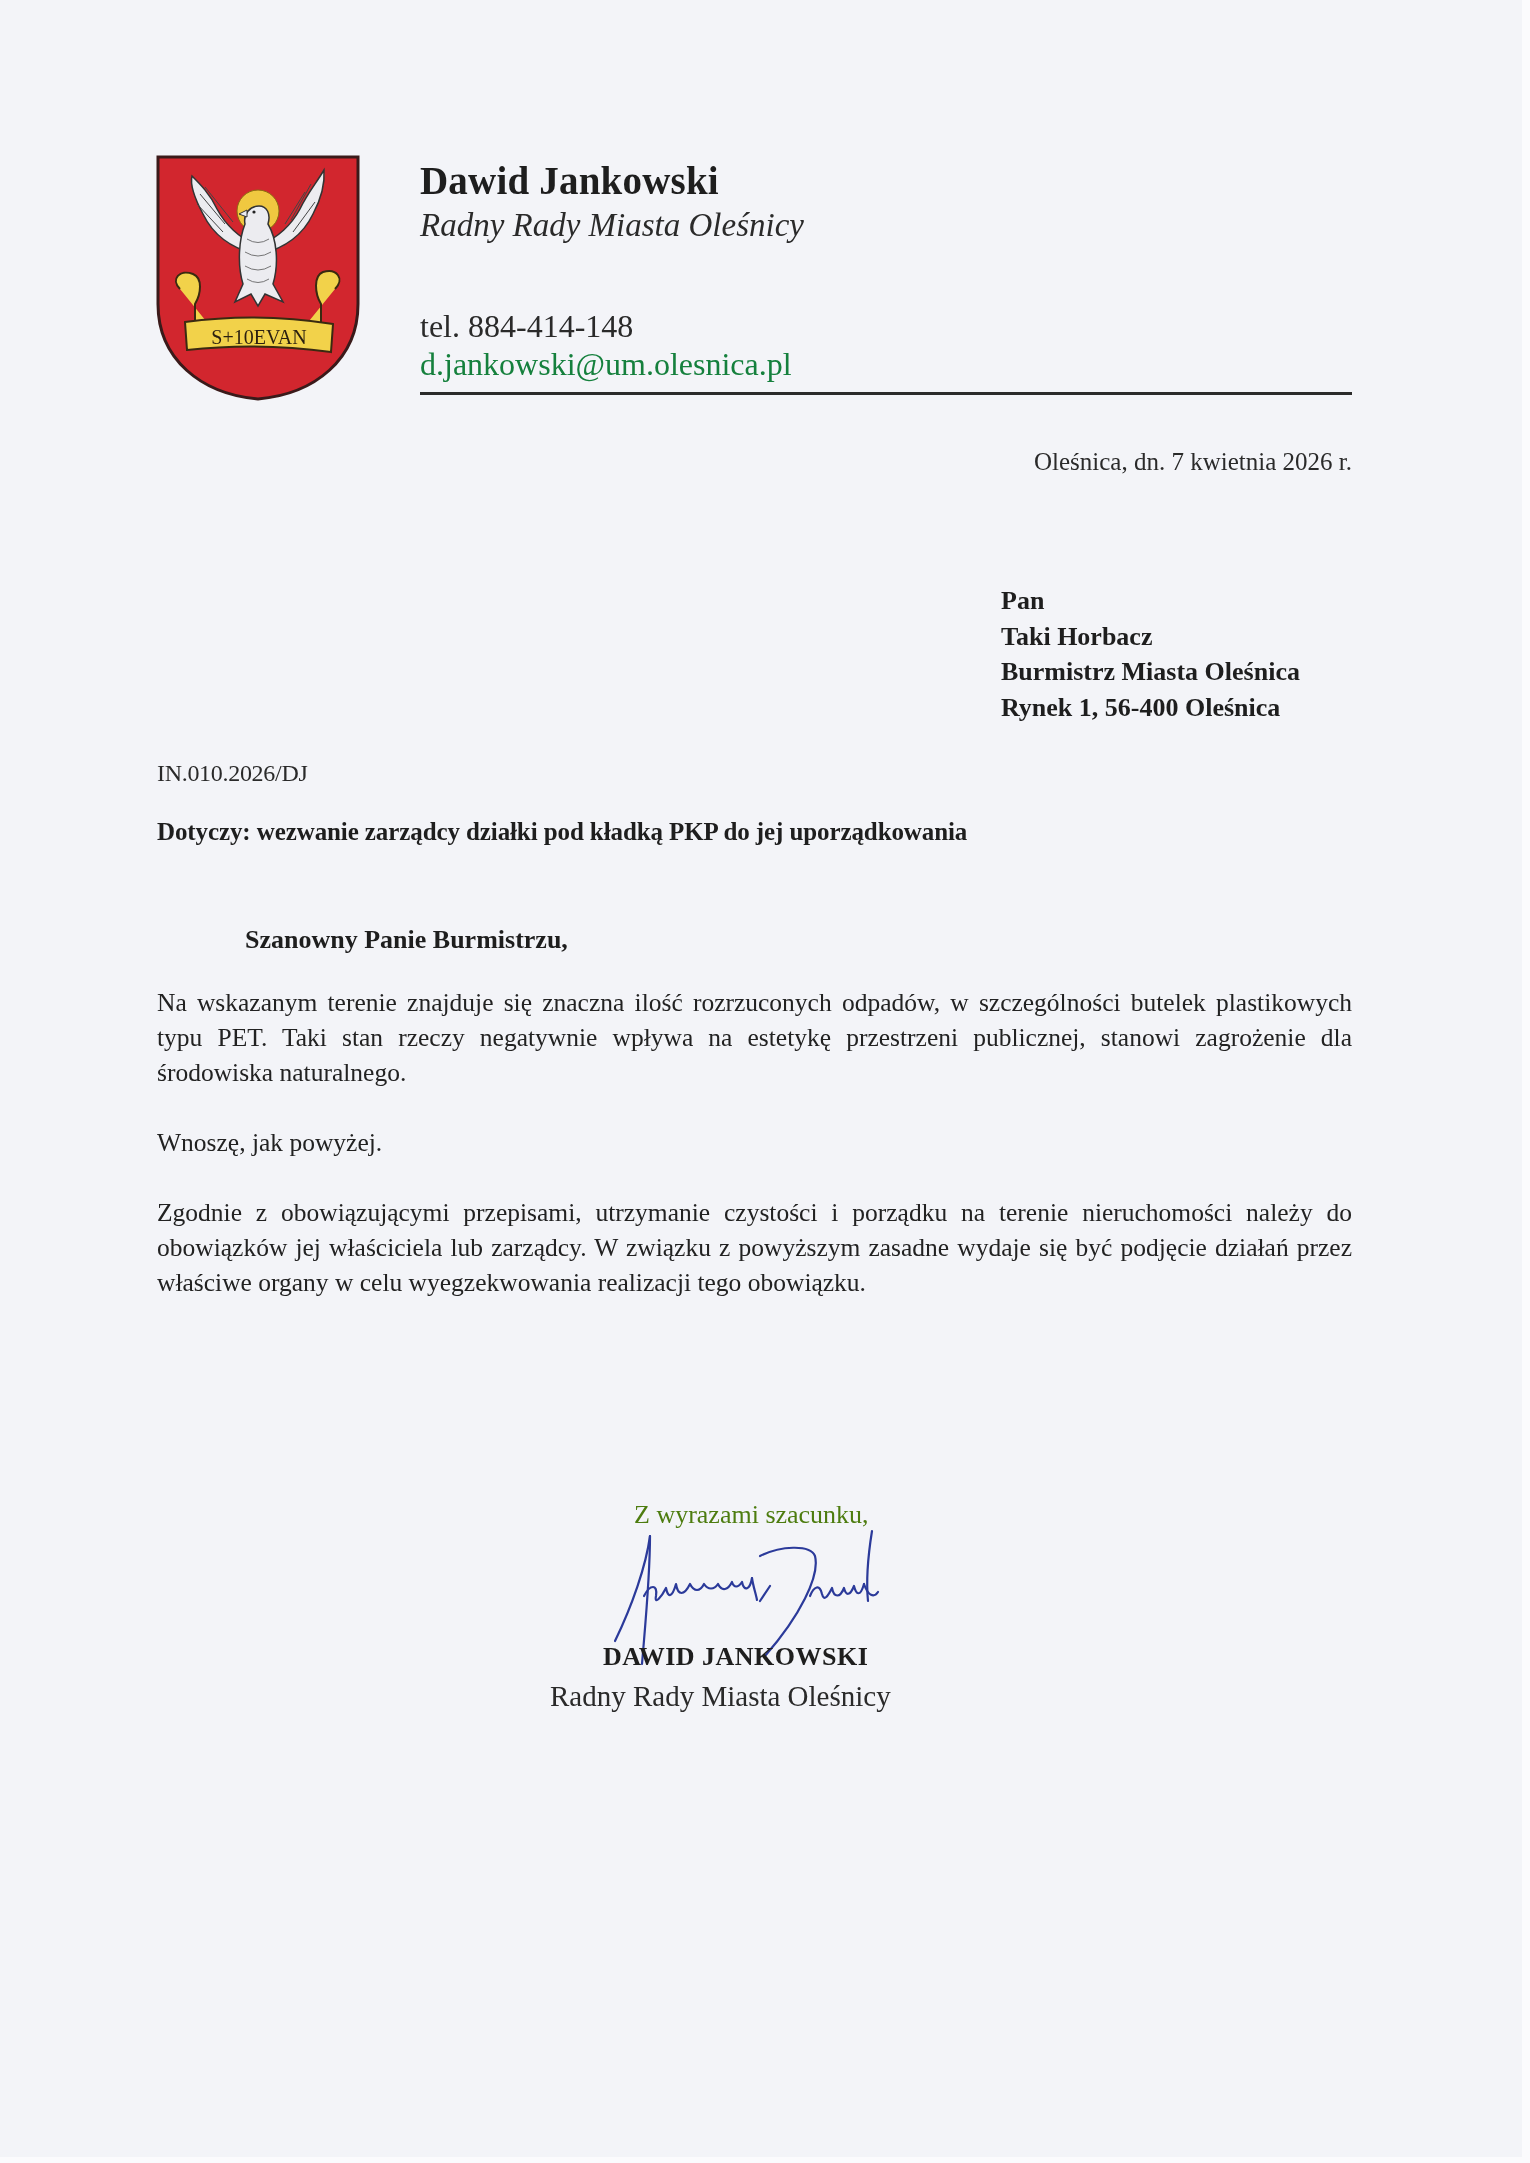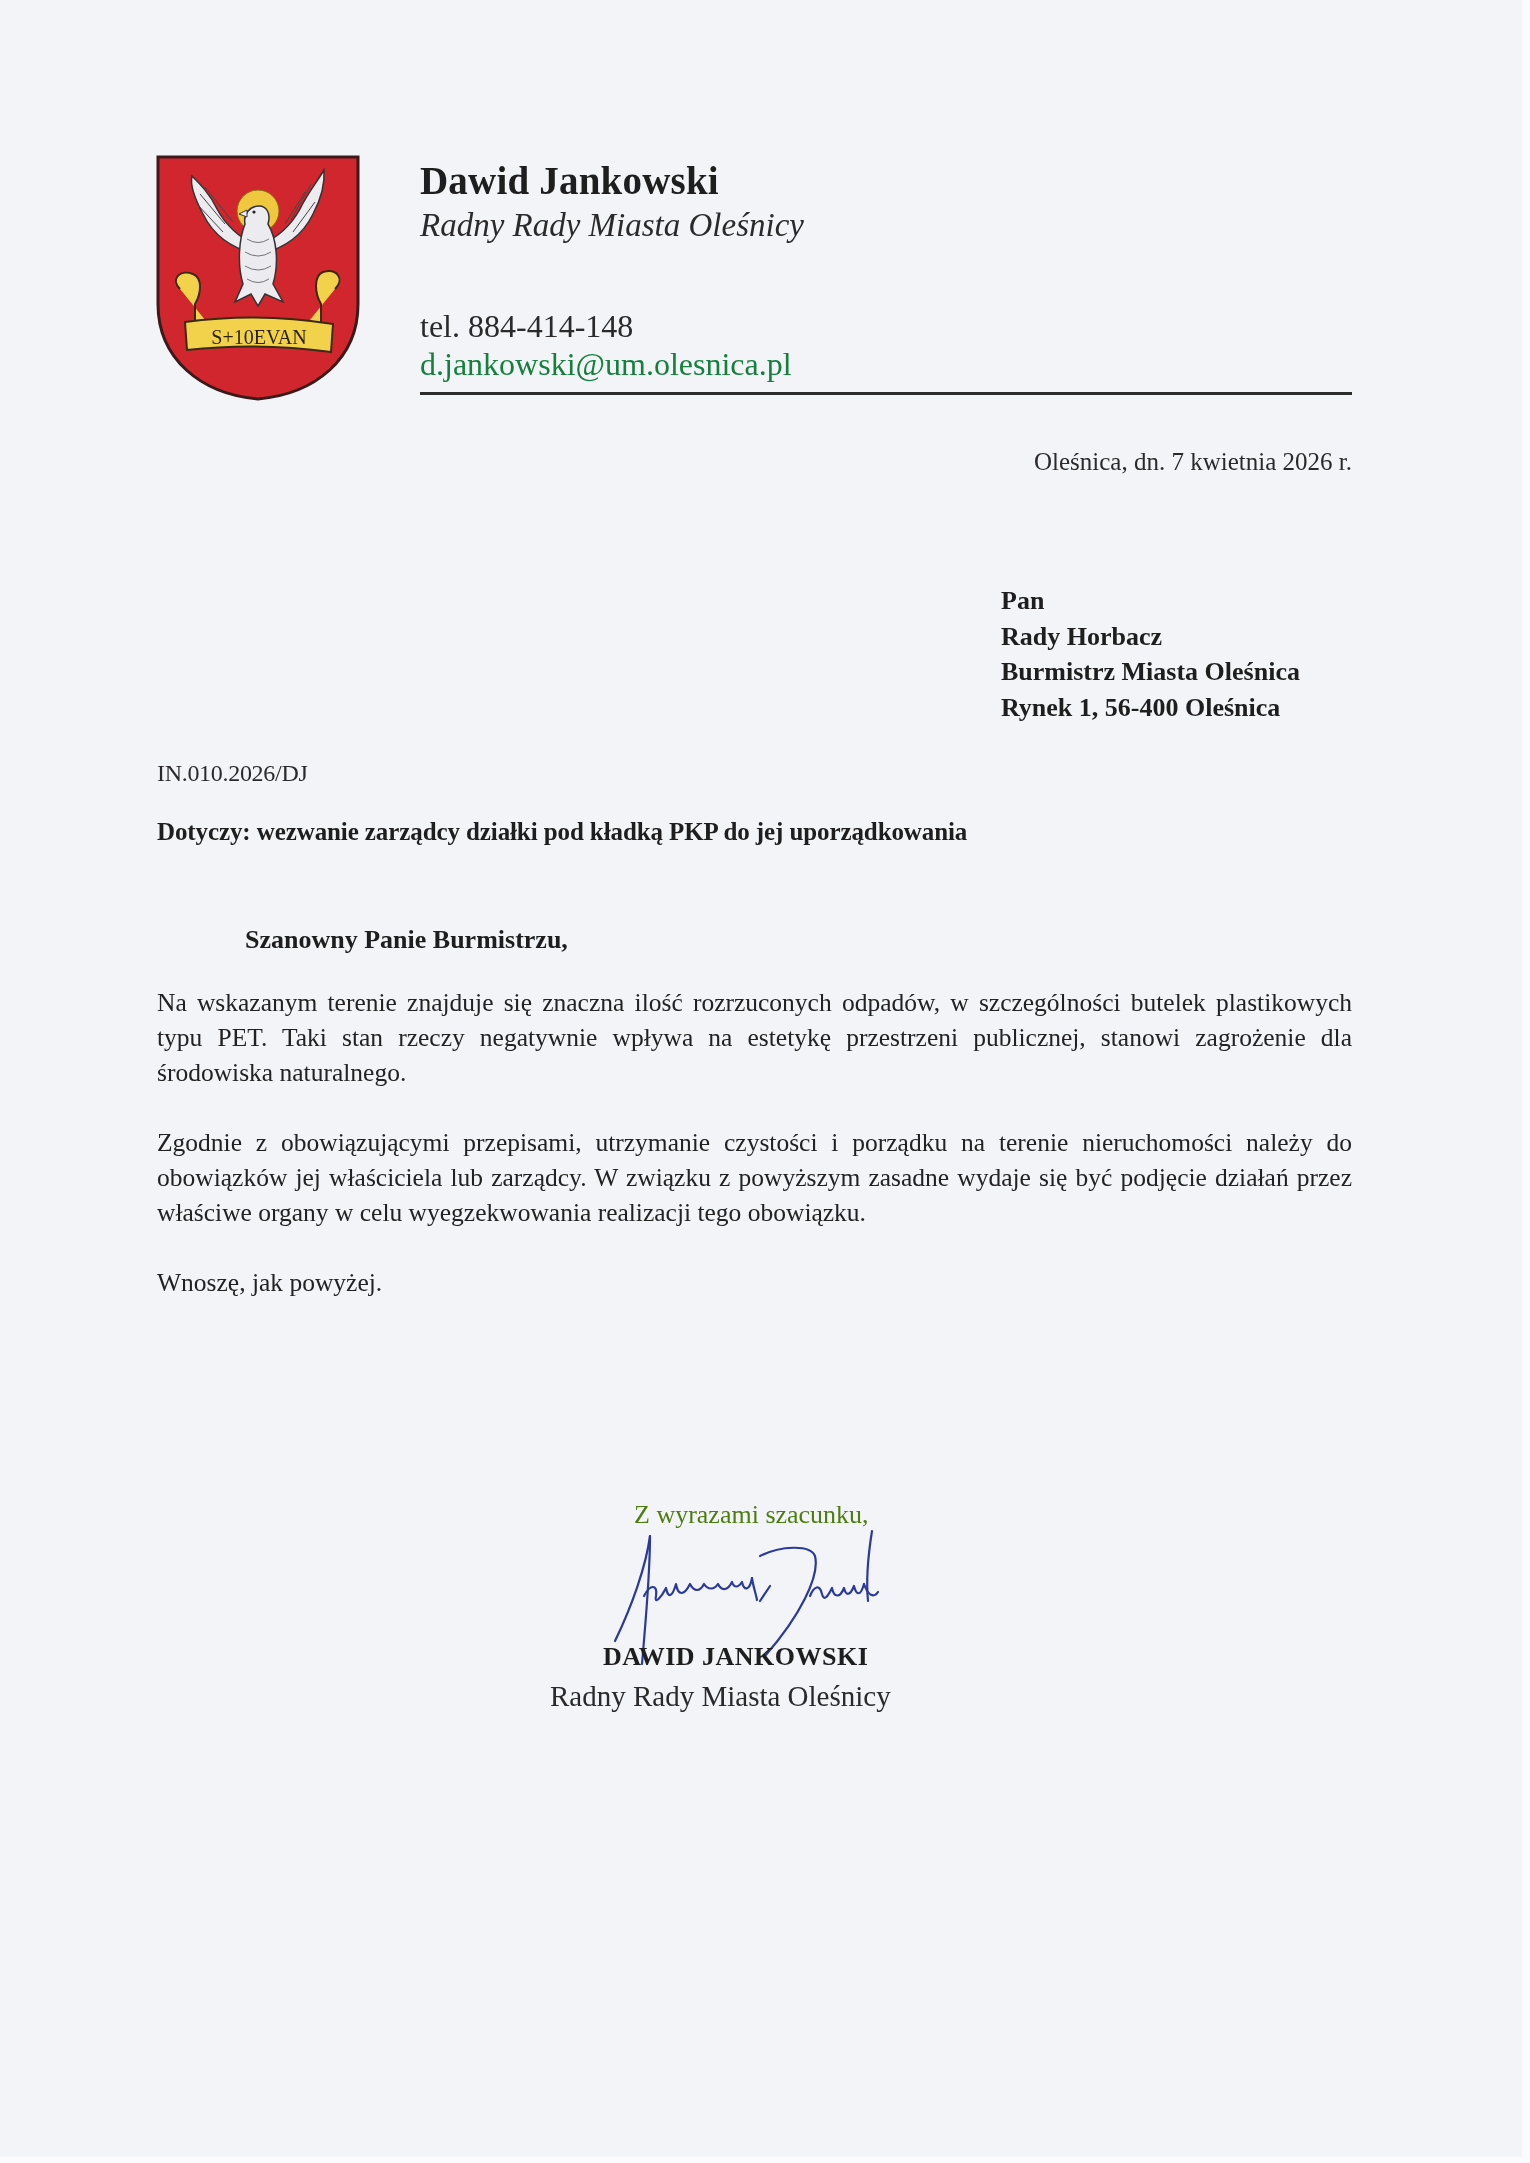--- a/index.html
+++ b/index.html
@@ -63,33 +63,33 @@
 <div class="abs name">Dawid Jankowski</div>
 <div class="abs role">Radny Rady Miasta Oleśnicy</div>
 <div class="abs tel">tel. 884-414-148</div>
 <div class="abs email">d.jankowski@um.olesnica.pl</div>
 <div class="abs rule"></div>
 
 <div class="abs date">Oleśnica, dn. 7 kwietnia 2026 r.</div>
 
 <div class="abs recipient">
   <div>Pan</div>
-  <div>Rady Horbacz</div>
+  <div>Taki Horbacz</div>
   <div>Burmistrz Miasta Oleśnica</div>
   <div>Rynek 1, 56-400 Oleśnica</div>
 </div>
 
 <div class="abs ref">IN.010.2026/DJ</div>
 <div class="abs subject">Dotyczy: wezwanie zarządcy działki pod kładką PKP do jej uporządkowania</div>
 <div class="abs salutation">Szanowny Panie Burmistrzu,</div>
 
 <div class="abs body">
   <p>Na wskazanym terenie znajduje się znaczna ilość rozrzuconych odpadów, w szczególności butelek plastikowych typu PET. Taki stan rzeczy negatywnie wpływa na estetykę przestrzeni publicznej, stanowi zagrożenie dla środowiska naturalnego.</p>
+  <p>Wnoszę, jak powyżej.</p>
   <p>Zgodnie z obowiązującymi przepisami, utrzymanie czystości i porządku na terenie nieruchomości należy do obowiązków jej właściciela lub zarządcy. W związku z powyższym zasadne wydaje się być podjęcie działań przez właściwe organy w celu wyegzekwowania realizacji tego obowiązku.</p>
-  <p>Wnoszę, jak powyżej.</p>
 </div>
 
 <div class="abs closing">
   <div class="greet">Z wyrazami szacunku,</div>
   <svg class="signature" viewBox="0 0 290 140">
     <g fill="none" stroke="#2b3a9a" stroke-width="2.2" stroke-linecap="round" stroke-linejoin="round">
       <path d="M40 10 C36 40 22 80 5 115"></path>
       <path d="M40 10 C40 50 36 90 32 138"></path>
       <path d="M34 70 C40 58 48 58 46 70 C44 80 52 70 56 62 C58 72 62 72 66 58 C68 70 74 70 80 58 C84 66 90 66 94 58 C98 64 104 64 108 58 C112 66 118 64 122 56 C124 62 128 62 132 56 C134 66 140 64 142 52"></path>
       <path d="M142 52 C143 60 146 68 147 74"></path>

